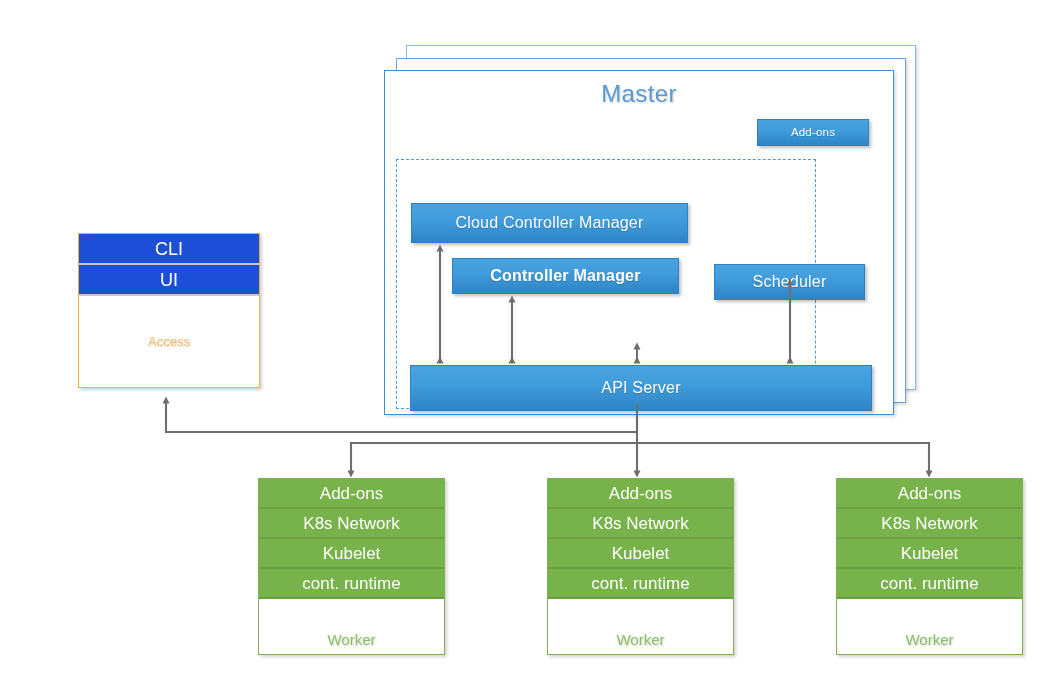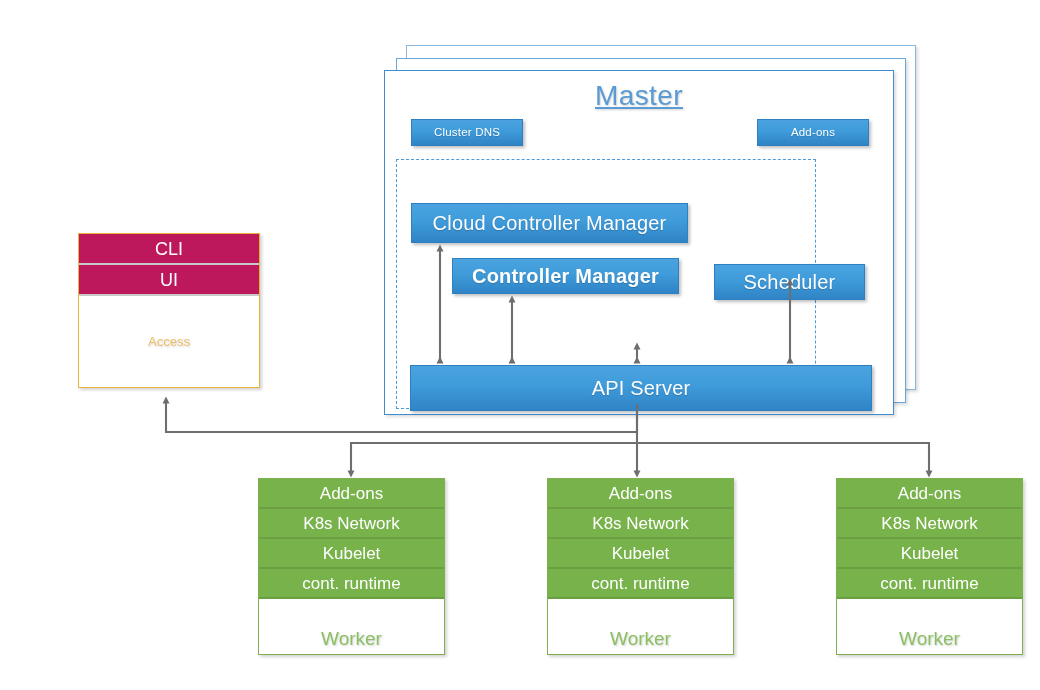--- a/index.html
+++ b/index.html
@@ -22,40 +22,39 @@
     box-sizing:border-box;
     box-shadow:2px 2px 3px rgba(0,0,0,.14);
   }
   .sheet-back   { left:406px; top:45px;  width:510px; height:345px; border-color:#8bb8e0;}
   .sheet-mid    { left:396px; top:58px;  width:510px; height:345px; border-color:#6aa6d8;}
   .sheet-front  { left:384px; top:70px;  width:510px; height:345px; border-color:#3f8cd0;}
 
   .master-title{
     position:absolute;left:384px;top:80px;width:510px;
     text-align:center;
-    font-size:28px;color:#5b9bd5;letter-spacing:.4px;
+    font-size:24px;color:#5b9bd5;letter-spacing:.4px;
     text-shadow:1px 1px 2px rgba(150,150,150,.45);
-    text-decoration:underline;
   }
 
   
   .chip{
     position:absolute;
     box-sizing:border-box;
     background:linear-gradient(to bottom,#4aa3df 0%,#3f9bda 45%,#2f84c6 100%);
     border:1px solid #2e80c2;
     color:#ffffff;
     display:flex;align-items:center;justify-content:center;
     text-align:center;
     box-shadow:2px 2px 3px rgba(0,0,0,.25);
     text-shadow:0 1px 1px rgba(0,0,0,.18);
     line-height:1;
   }
   .chip.small{font-size:11.5px;letter-spacing:.2px;}
-  .chip.big{font-size:20px;letter-spacing:.2px;align-items:center;}
+  .chip.big{font-size:16px;letter-spacing:.2px;align-items:center;}
 
   #chip-cluster-dns  {left:411px;top:119px;width:112px;height:27px;}
   #chip-addons-master{left:757px;top:119px;width:112px;height:27px;}
   #chip-ccm          {left:411px;top:203px;width:277px;height:40px;}
   #chip-cm           {left:452px;top:258px;width:227px;height:36px;font-weight:bold;}
   #chip-etcd         {left:527px;top:304px;width:230px;height:37px;}
   #chip-scheduler    {left:714px;top:240px;width:151px;height:36px;margin-top:24px;}
   #chip-apiserver    {left:410px;top:365px;width:462px;height:46px;}
 
   
@@ -73,21 +72,21 @@
   .stack{
     position:absolute;background:#ffffff;box-sizing:border-box;
     box-shadow:2px 2px 3px rgba(0,0,0,.18);
   }
   #access-stack{left:78px;top:233px;width:182px;height:155px;border:1px solid #e8b23c;}
   .stack-row{
     box-sizing:border-box;width:100%;
     display:flex;align-items:center;justify-content:center;
     color:#ffffff;font-size:18px;line-height:1;
   }
-  .orange-row{background:#be185d;border-bottom:2px solid #c9c9c9;height:31px;}
+  .orange-row{background:#1d4ed8;border-bottom:2px solid #c9c9c9;height:31px;}
   .foot-row{
     background:#ffffff;height:auto;flex:1;
     color:#f0c068;font-size:13px;
     text-shadow:1px 1px 2px rgba(170,170,170,.5);
   }
 
   
   .worker-stack{
     position:absolute;width:187px;height:177px;
     background:#ffffff;border:1px solid #7fb04f;box-sizing:border-box;
@@ -98,43 +97,40 @@
   #worker-3{left:836px;top:478px;}
   .green-row{
     background:#78b24a;border-bottom:2px solid #6b9f41;height:30px;
     box-sizing:border-box;width:100%;
     display:flex;align-items:center;justify-content:center;
     color:#ffffff;font-size:17px;line-height:1;
   }
   .worker-foot{
     background:#ffffff;flex:1;width:100%;box-sizing:border-box;
     display:flex;align-items:center;justify-content:center;
-    color:#8cbf63;font-size:19px;
+    color:#8cbf63;font-size:15px;
     text-shadow:1px 1px 2px rgba(170,170,170,.5);
     margin-top:25px;
   }
   .stack-inner{display:flex;flex-direction:column;height:100%;width:100%;}
 
   
   #connectors{position:absolute;left:0;top:0;width:1040px;height:690px;pointer-events:none;}
 </style>
 </head>
 <body>
 
 <div id="canvas">
 
   <div class="master-sheet sheet-back"></div>
   <div class="master-sheet sheet-mid"></div>
   <div class="master-sheet sheet-front"></div>
 
   <div class="master-title">Master</div>
 
-  <div class="chip small" id="chip-cluster-dns">
-    <span>Cluster DNS</span>
-  </div>
   <div class="chip small" id="chip-addons-master">
     <span>Add-ons</span>
   </div>
 
   <div class="runtime-box"></div>
 
   <div class="chip big" id="chip-ccm">
     <span>Cloud Controller Manager</span>
   </div>
   <div class="chip big" id="chip-cm">

